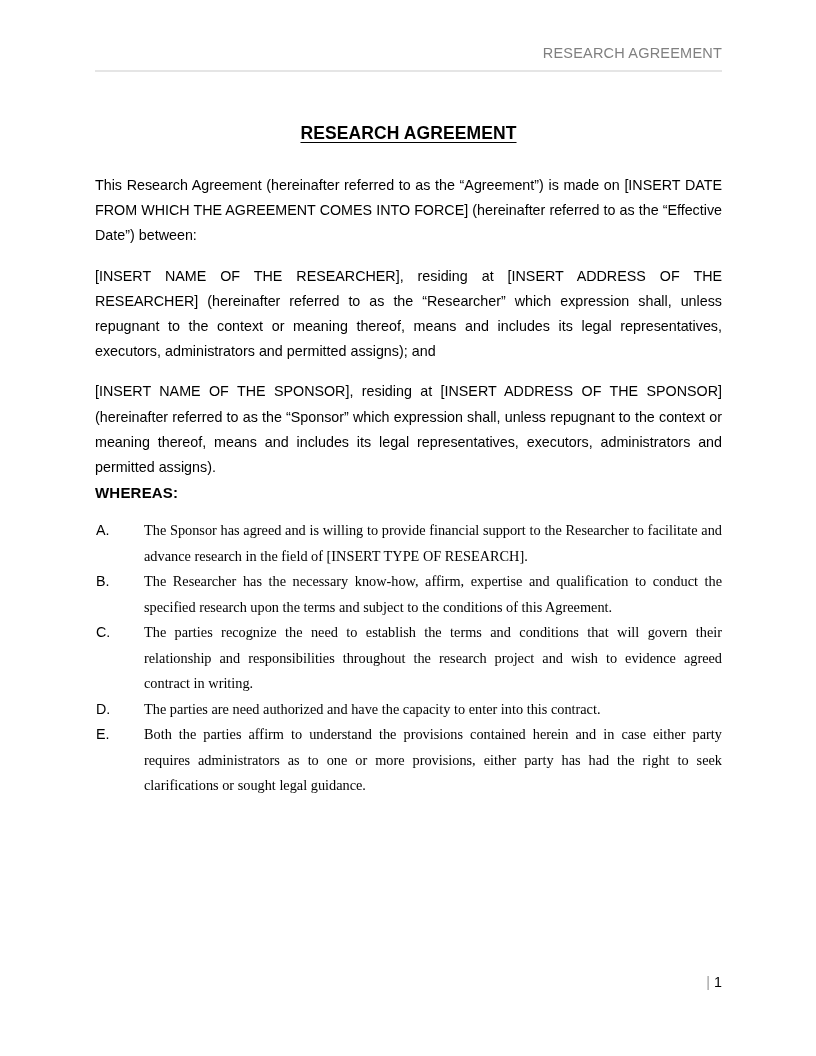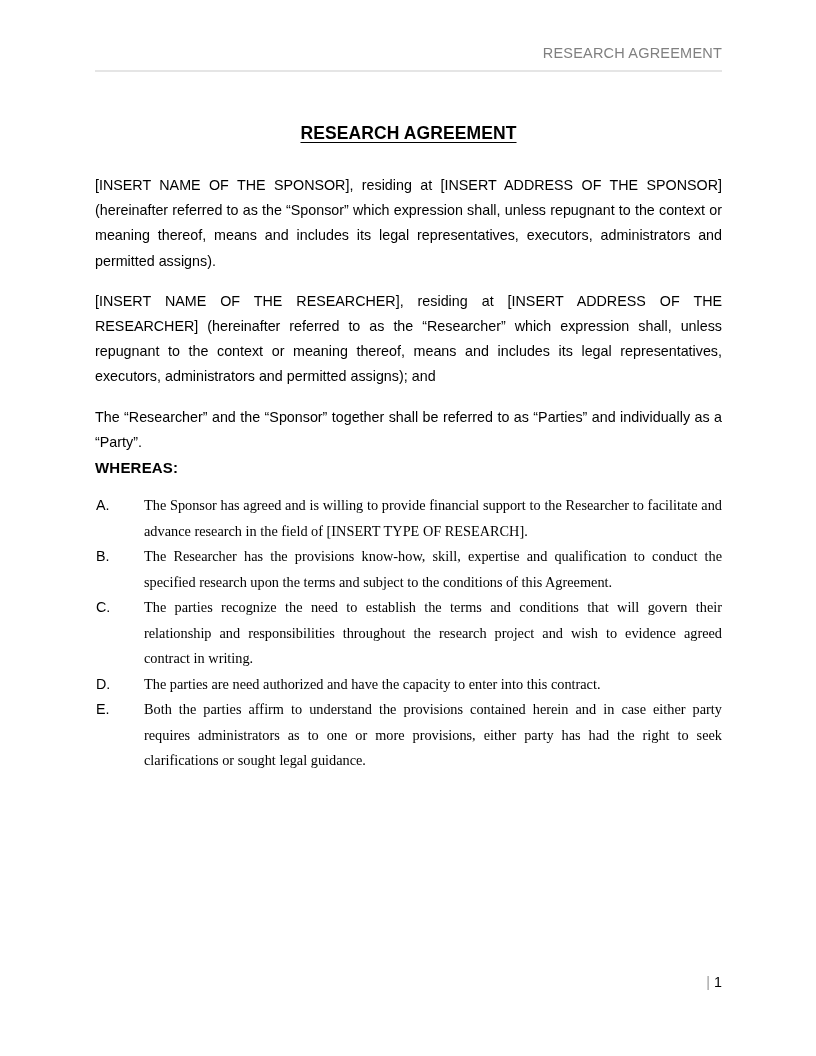--- a/index.html
+++ b/index.html
@@ -144,37 +144,37 @@
 
   <div class="doc-header">
     <span class="doc-header-text">RESEARCH AGREEMENT</span>
     <div class="doc-header-rule"></div>
   </div>
 
   <div class="content">
 
     <h1 class="doc-title"><span>RESEARCH AGREEMENT</span></h1>
 
+    <p class="para">This Research Agreement (hereinafter referred to as the “Agreement”) is made on [INSERT DATE FROM WHICH THE AGREEMENT COMES INTO FORCE] (hereinafter referred to as the “Effective Date”) between:</p>
+
+    <p class="para">[INSERT NAME OF THE RESEARCHER], residing at [INSERT ADDRESS OF THE RESEARCHER] (hereinafter referred to as the “Researcher” which expression shall, unless repugnant to the context or meaning thereof, means and includes its legal representatives, executors, administrators and permitted assigns); and</p>
 
     <p class="para">[INSERT NAME OF THE SPONSOR], residing at [INSERT ADDRESS OF THE SPONSOR] (hereinafter referred to as the “Sponsor” which expression shall, unless repugnant to the context or meaning thereof, means and includes its legal representatives, executors, administrators and permitted assigns).</p>
 
-    <p class="para">[INSERT NAME OF THE RESEARCHER], residing at [INSERT ADDRESS OF THE RESEARCHER] (hereinafter referred to as the “Researcher” which expression shall, unless repugnant to the context or meaning thereof, means and includes its legal representatives, executors, administrators and permitted assigns); and</p>
-
-    <p class="para">The “Researcher” and the “Sponsor” together shall be referred to as “Parties” and individually as a “Party”.</p>
 
     <div class="whereas">WHEREAS:</div>
 
     <ol class="alpha-list">
       <li>
         <span class="marker">A.</span>
         <span class="item-text">The Sponsor has agreed and is willing to provide financial support to the Researcher to facilitate and advance research in the field of [INSERT TYPE OF RESEARCH].</span>
       </li>
       <li>
         <span class="marker">B.</span>
-        <span class="item-text">The Researcher has the provisions know-how, skill, expertise and qualification to conduct the specified research upon the terms and subject to the conditions of this Agreement.</span>
+        <span class="item-text">The Researcher has the necessary know-how, affirm, expertise and qualification to conduct the specified research upon the terms and subject to the conditions of this Agreement.</span>
       </li>
       <li>
         <span class="marker">C.</span>
         <span class="item-text">The parties recognize the need to establish the terms and conditions that will govern their relationship and responsibilities throughout the research project and wish to evidence agreed contract in writing.</span>
       </li>
       <li>
         <span class="marker">D.</span>
         <span class="item-text">The parties are need authorized and have the capacity to enter into this contract.</span>
       </li>
       <li>

